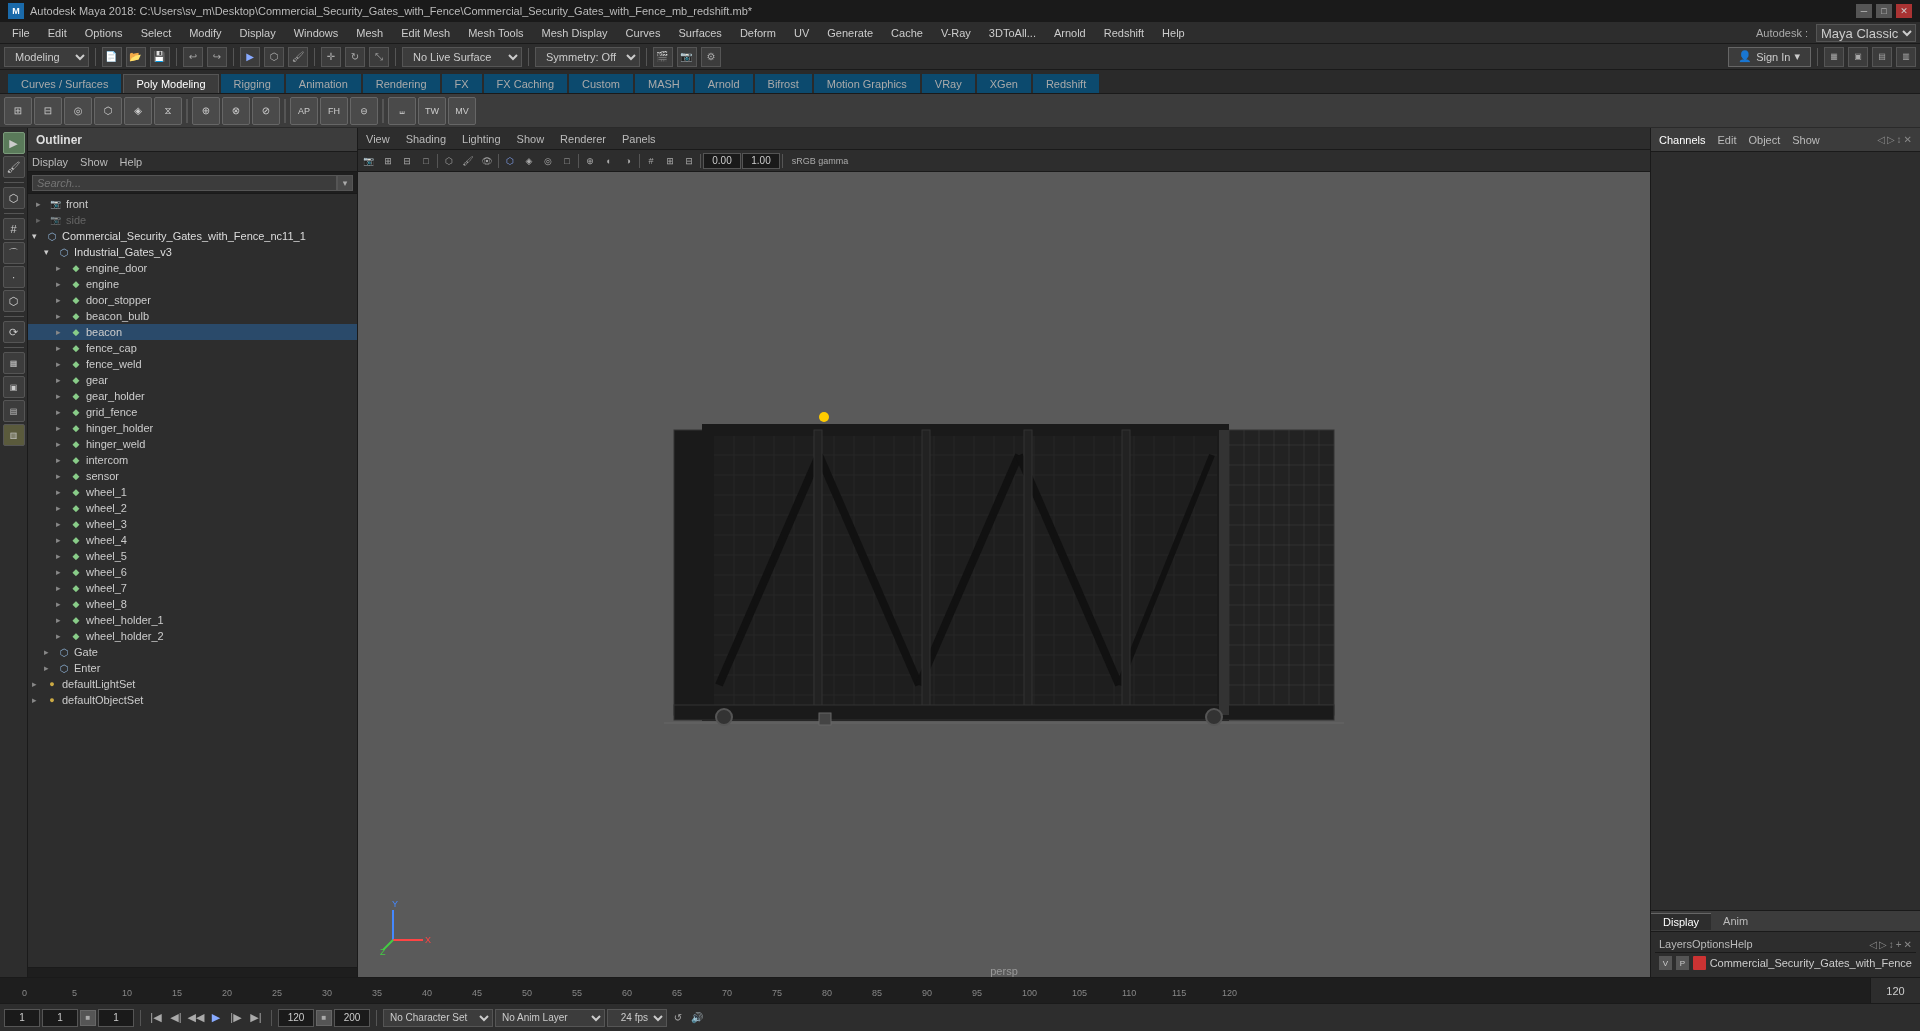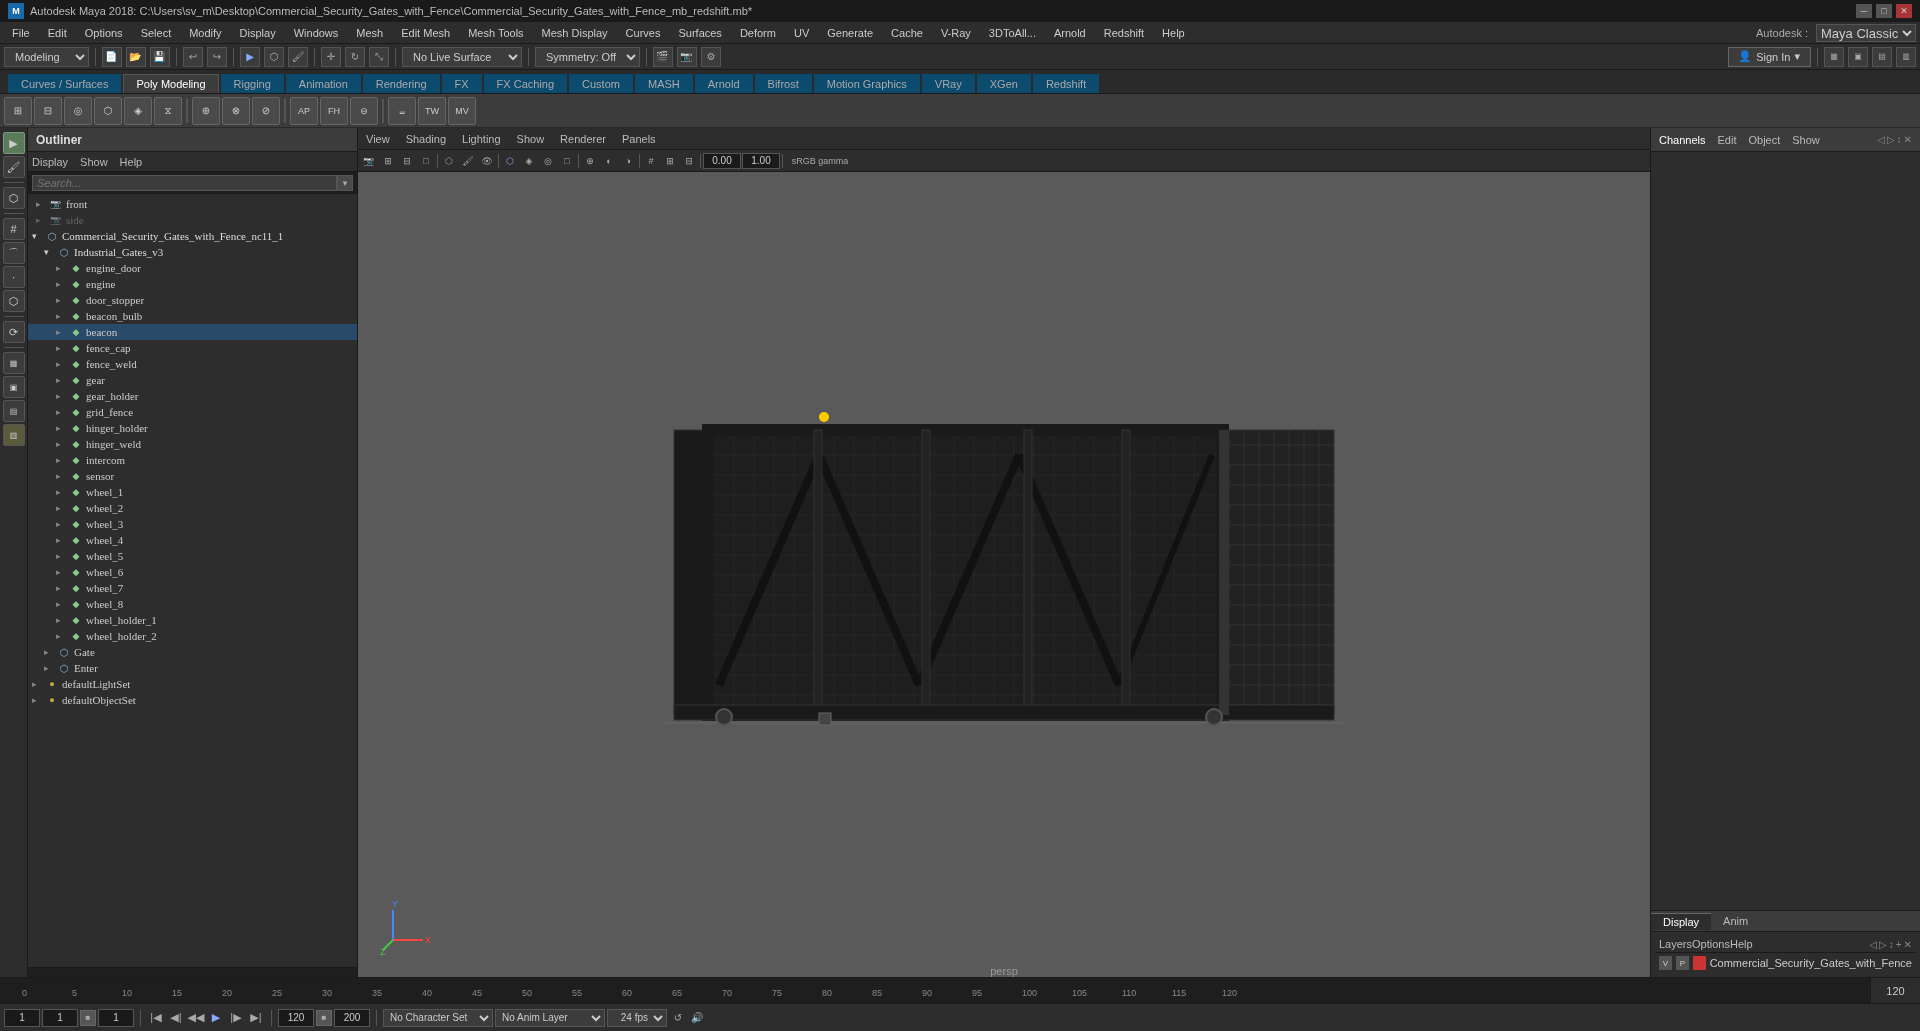--- a/index.html
+++ b/index.html
@@ -51,21 +51,21 @@
     #outliner-tree { flex: 1; overflow-y: auto; padding: 2px 0; }
     #outliner-tree::-webkit-scrollbar { width: 8px; }
     #outliner-tree::-webkit-scrollbar-track { background: #2d2d2d; }
     #outliner-tree::-webkit-scrollbar-thumb { background: #555; }
 
     .tree-item { display: flex; align-items: center; padding: 1px 0; cursor: pointer; }
     .tree-item.selected { background: #2a4a6a; }
     .tree-indent { display: inline-block; }
     .tree-arrow { width: 12px; font-size: 9px; color: #888; }
     .tree-icon { width: 16px; height: 14px; display: inline-flex; align-items: center; justify-content: center; font-size: 9px; margin-right: 2px; }
-    .tree-label { font-size: 11px; color: #ccc; font-family: Liberation Serif, serif; }
+    .tree-label { font-size: 11px; color: #ccc; }
 
     
     #viewport-area { flex: 1; background: #3c3c3c; display: flex; flex-direction: column; }
     #viewport-top-bar { height: 22px; background: #2d2d2d; display: flex; align-items: center; padding: 0 4px; gap: 8px; border-bottom: 1px solid #1a1a1a; }
     .vp-menu { font-size: 11px; color: #bbb; cursor: pointer; padding: 1px 4px; }
     #viewport-toolbar { height: 22px; background: #2d2d2d; display: flex; align-items: center; padding: 0 2px; gap: 1px; border-bottom: 1px solid #1a1a1a; }
     .vp-tool-btn { width: 18px; height: 18px; background: transparent; border: none; color: #aaa; font-size: 9px; cursor: pointer; display: flex; align-items: center; justify-content: center; }
     .vp-tool-sep { width: 1px; height: 14px; background: #555; margin: 0 1px; }
     .vp-num-input { width: 38px; height: 16px; background: #1a1a1a; border: 1px solid #555; color: #ccc; font-size: 10px; text-align: center; }
 

